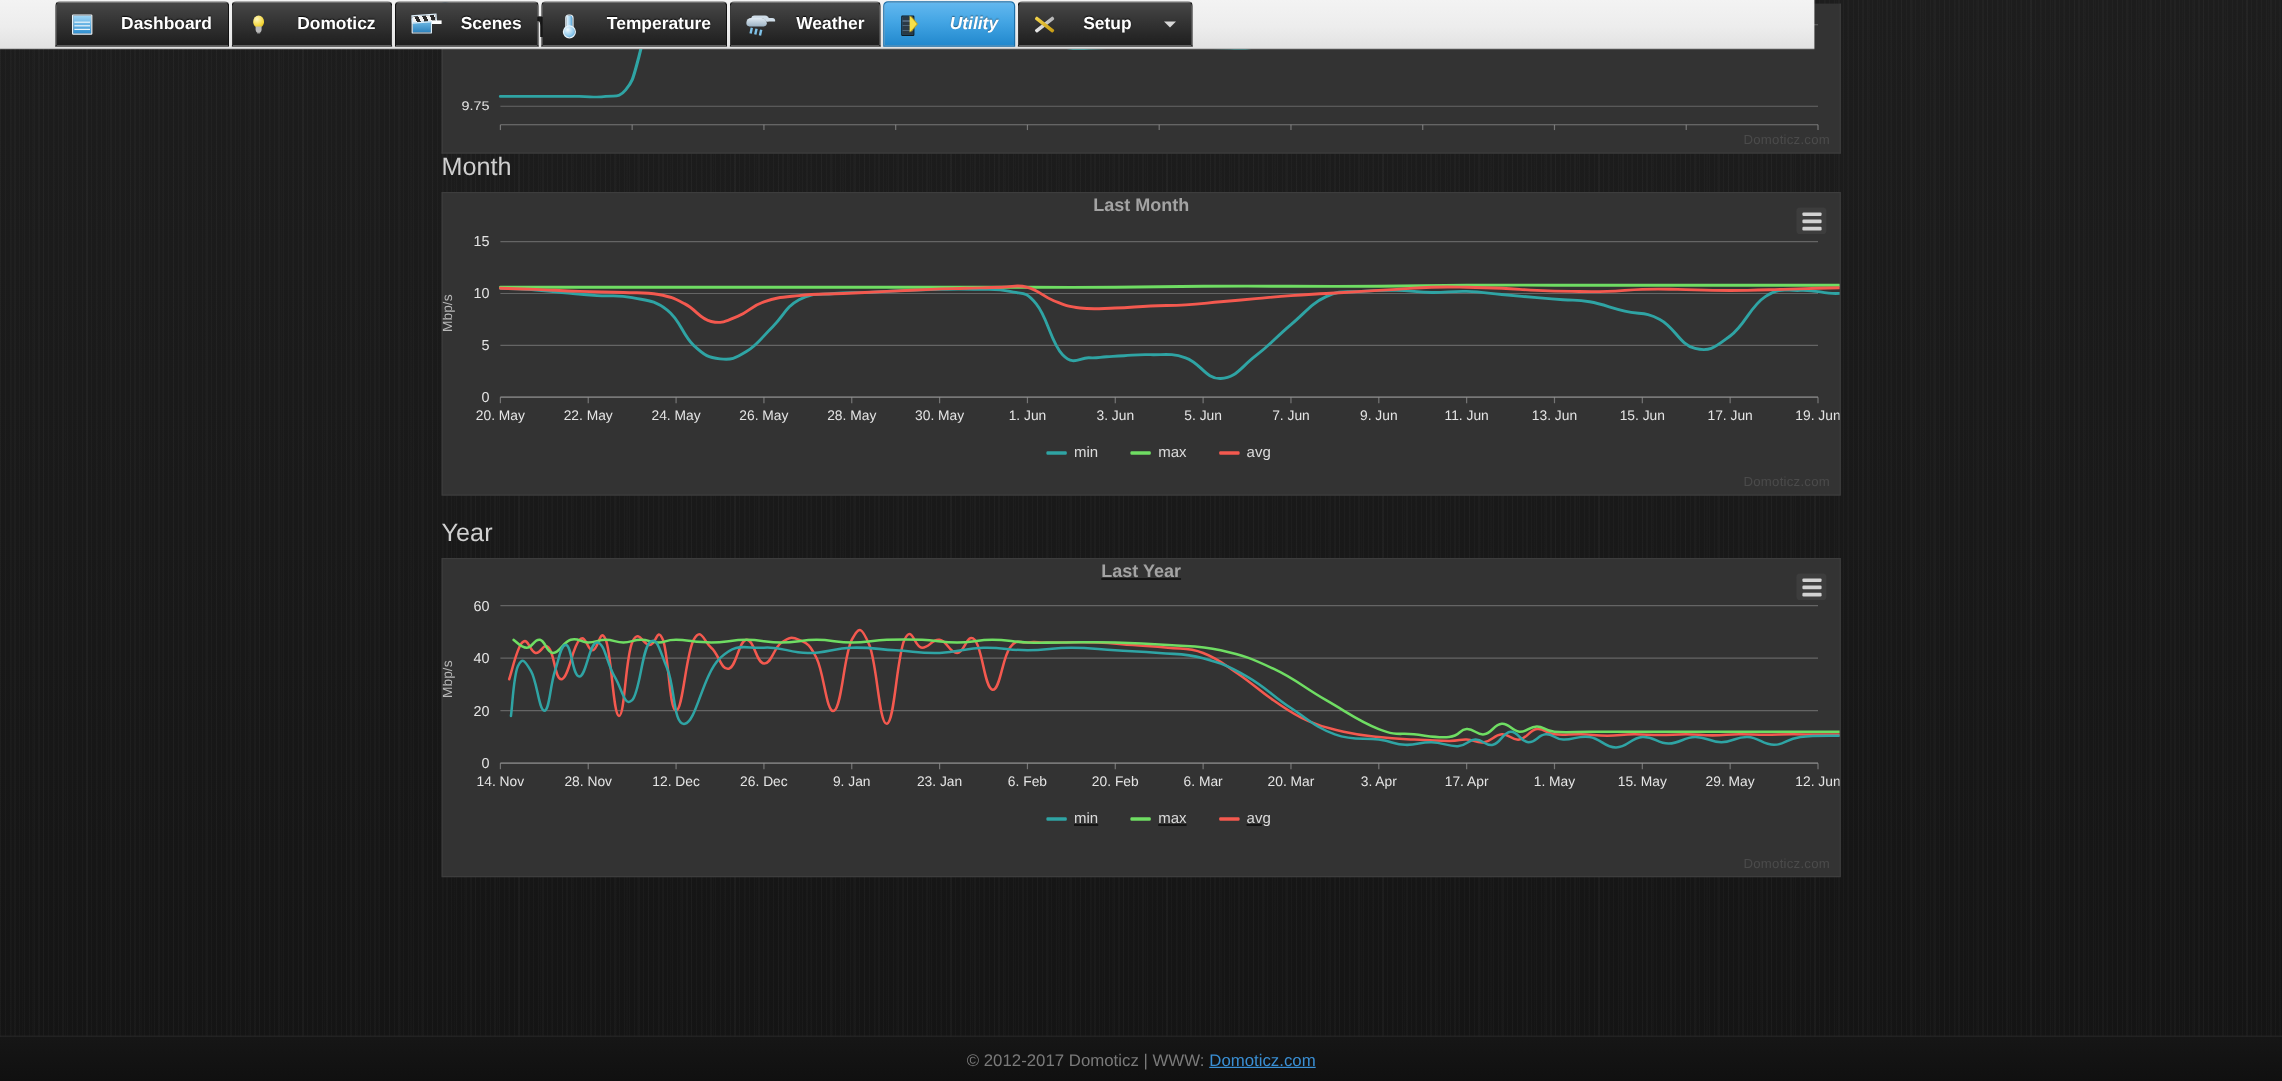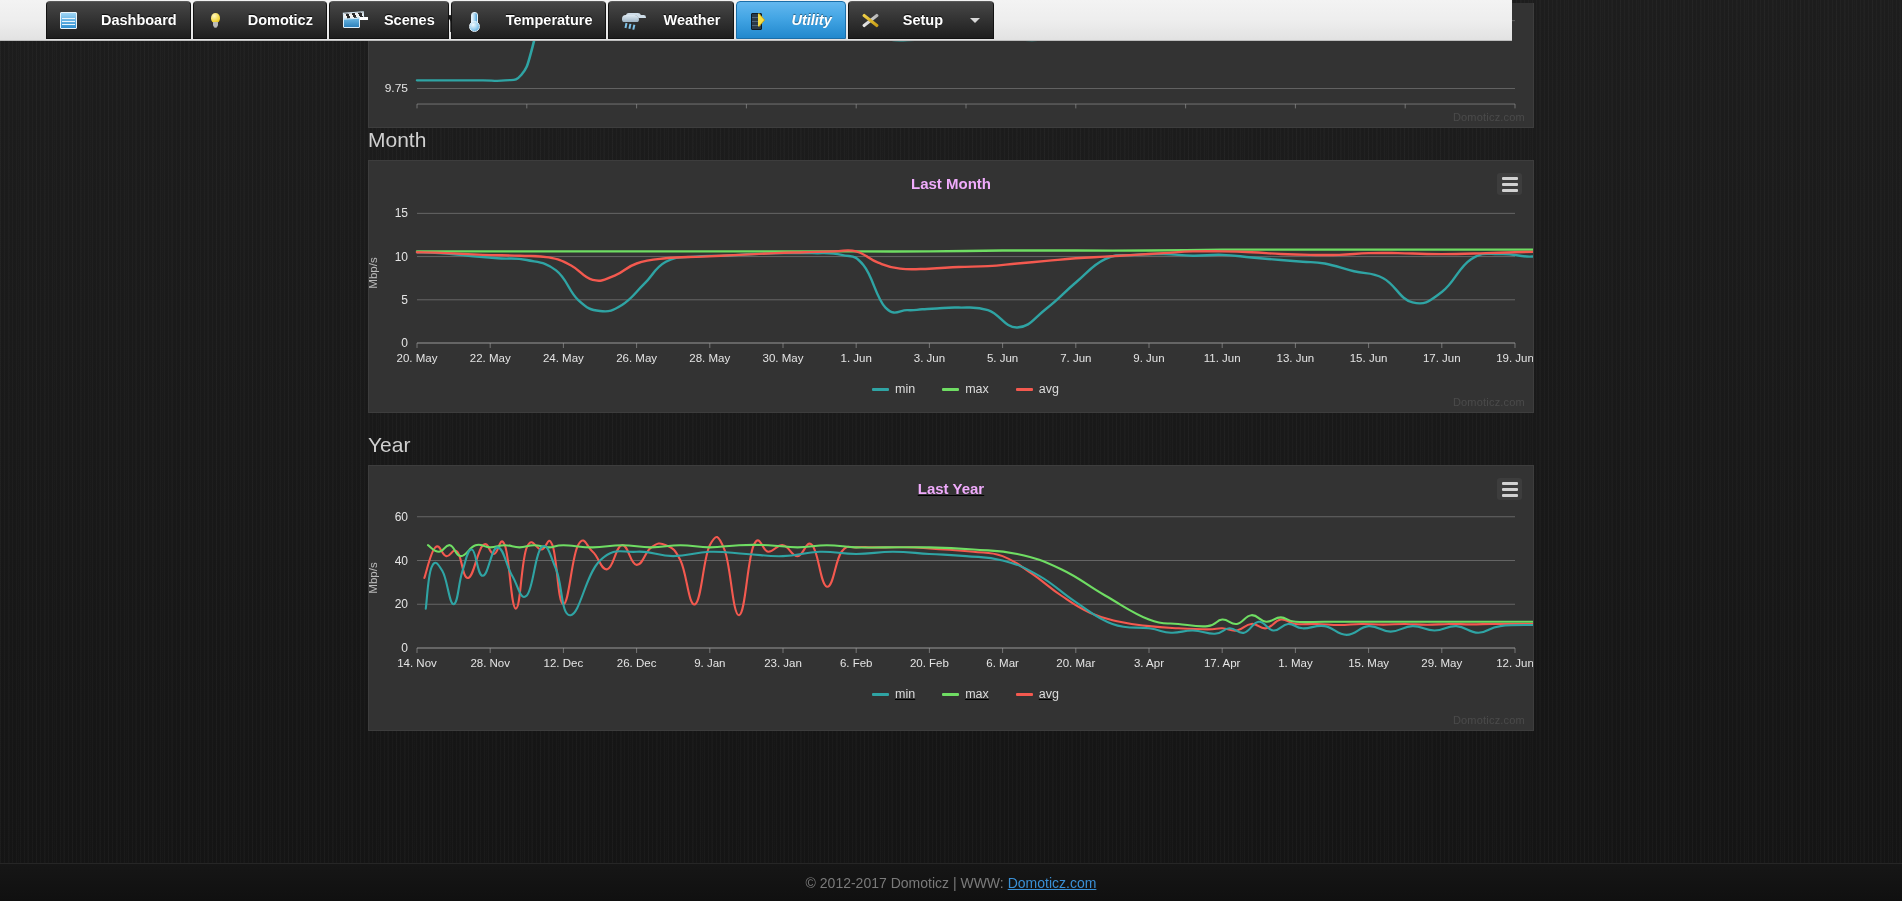--- a/index.html
+++ b/index.html
@@ -176,23 +176,23 @@
     font-family: "Liberation Sans", sans-serif;
   }
 
   .chart-panel {
     position: relative;
     margin-left: 368px; width: 1166px;
     background: #333333;
     border: 1px solid #3d3d3d;
   }
   .chart-title {
-    text-align: center; color: #f0abfc;
+    text-align: center; color: #a3a3a3;
     font-size: 15px; font-weight: bold;
-    padding-top: 14px; line-height: 18px;
+    padding-top: 2px; line-height: 18px;
   }
   .burger {
     position: absolute; right: 11px; top: 12px;
     width: 25px; height: 22px; border-radius: 3px;
     background: #3d3d3d; cursor: pointer;
     display: flex; flex-direction: column; justify-content: center;
     align-items: center; gap: 3px;
   }
   .burger span { display:block; width:16px; height:3px; background:#d2d2d2; border-radius:1px; }
 

